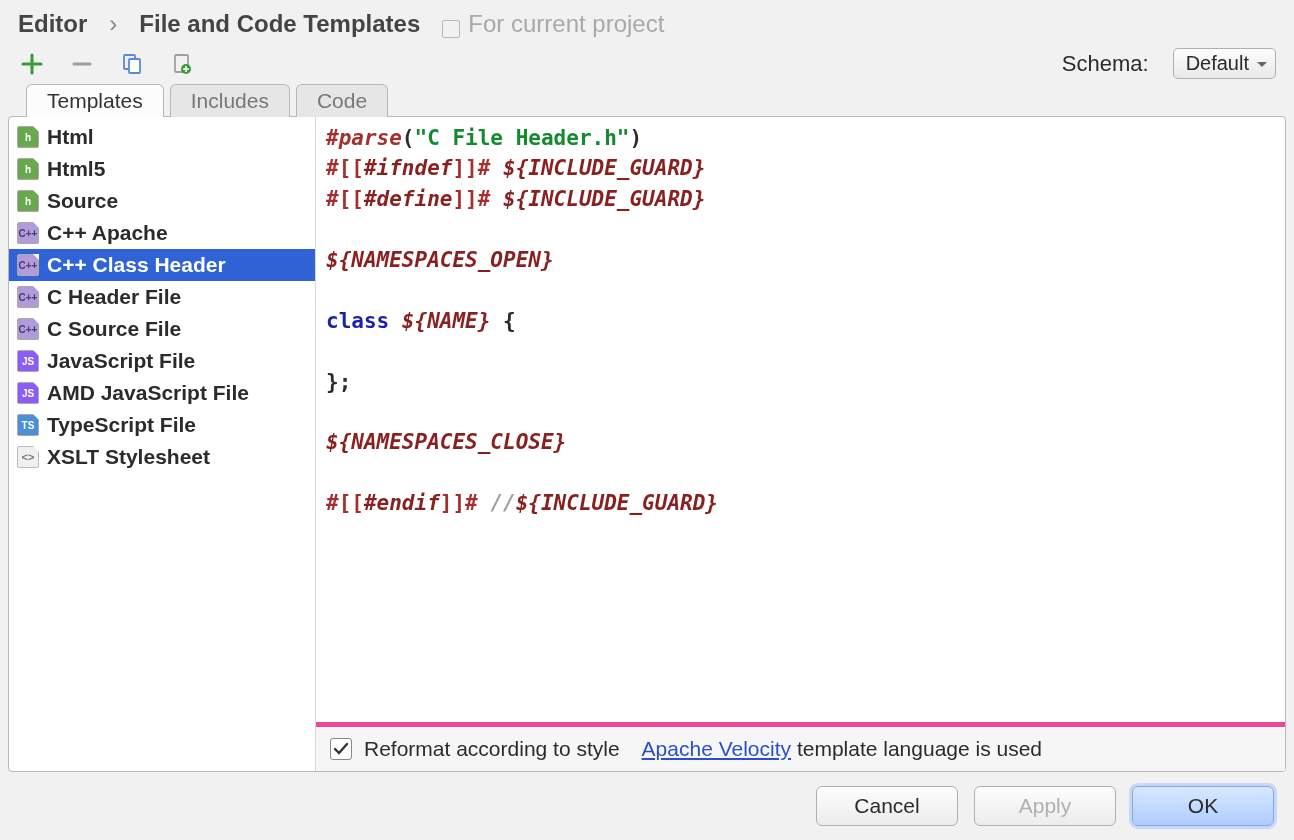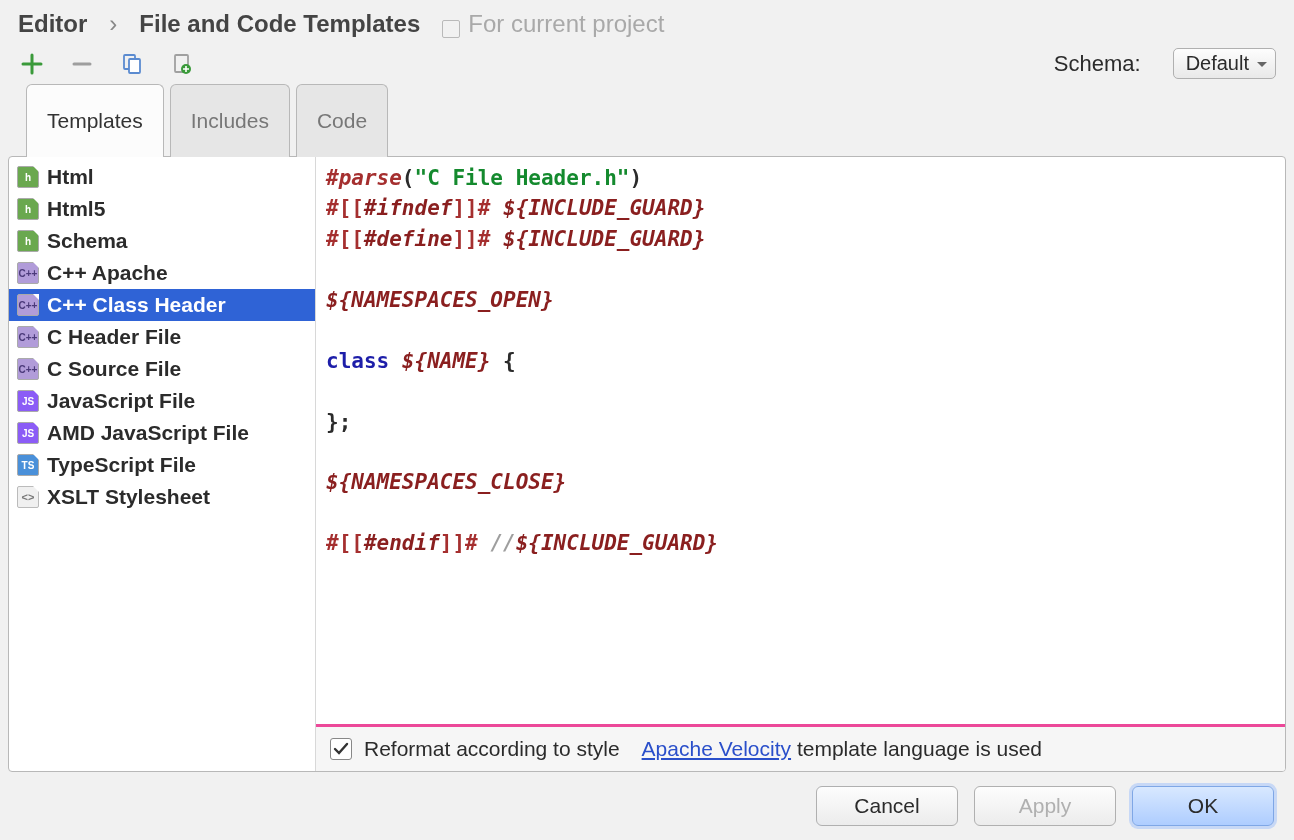--- a/index.html
+++ b/index.html
@@ -26,29 +26,29 @@
     font-family:"Helvetica Neue","Lucida Grande",Arial,sans-serif;
     font-size:20px;color:var(--text);
     box-sizing:border-box;
     display:flex;flex-direction:column;
     padding:6px 8px 10px 8px;
   }
   .crumbs{display:flex;align-items:center;gap:22px;padding:4px 10px 10px 10px;font-size:24px;font-weight:700;color:#444;}
   .crumbs .sep{color:#888;font-weight:400;}
   .crumbs .scope{color:#a9a9a9;font-weight:400;display:flex;align-items:flex-end;gap:8px;}
   .crumbs .scope .scope-icon{width:16px;height:16px;border:1.5px solid #b9b9b9;border-radius:2px;}
-  .toolbar{display:flex;align-items:center;padding:0 10px 4px 10px;gap:22px;}
+  .toolbar{display:flex;align-items:center;padding:0 10px 4px 10px;gap:14px;}
   .tool-left{display:flex;gap:22px;align-items:center;}
   .tool-btn{width:28px;height:28px;display:flex;align-items:center;justify-content:center;}
   .spacer{flex:1;}
   .schema-label{font-size:22px;margin-right:10px;}
   .dropdown{background:linear-gradient(#fdfdfd,#e9e9e9);border:1px solid #b0b0b0;border-radius:5px;padding:3px 26px 3px 12px;font-size:20px;position:relative;}
   .dropdown::after{content:"";position:absolute;right:8px;top:50%;margin-top:-2px;border:5px solid transparent;border-top-color:#666;}
   .tabs{display:flex;padding-left:18px;position:relative;top:1px;z-index:2;}
-  .tab{padding:24px 20px;border:1px solid var(--border);border-bottom:none;border-radius:6px 6px 0 0;background:var(--tab-bg);color:#777;margin-right:6px;font-size:21px;cursor:default;}
+  .tab{padding:4px 20px;border:1px solid var(--border);border-bottom:none;border-radius:6px 6px 0 0;background:var(--tab-bg);color:#777;margin-right:6px;font-size:21px;cursor:default;}
   .tab.active{background:var(--tab-active);color:#333;}
   .pane{flex:1;display:flex;border:1px solid var(--border);border-radius:4px;background:#fff;overflow:hidden;min-height:0;}
   .left{width:306px;border-right:1px solid #d8d8d8;overflow:auto;padding-top:4px;}
   .row{display:flex;align-items:center;gap:8px;padding:4px 8px;font-size:21px;font-weight:700;font-family:"Lucida Grande","Helvetica Neue",sans-serif;white-space:nowrap;}
   .row.sel{background:var(--sel);color:var(--sel-text);}
   .ficon{width:20px;height:20px;flex:0 0 20px;border:1px solid #aaa;border-radius:2px;display:flex;align-items:center;justify-content:center;font-size:10px;font-weight:700;font-family:sans-serif;color:#fff;position:relative;}
   .ficon.h{background:#6aa84f;}
   .ficon.cpp{background:#b19cd9;}
   .ficon.cpp span{color:#4b3a7a;}
   .ficon.js{background:#8b5cf6;}
@@ -58,21 +58,21 @@
   .ficon::before{content:"";position:absolute;top:-1px;right:-1px;border:3px solid transparent;border-top-color:#fff;border-right-color:#fff;}
   .right{flex:1;display:flex;flex-direction:column;min-width:0;}
   .code{flex:1;padding:6px 10px;font-family:"Menlo","Consolas",monospace;font-size:21px;line-height:1.45;font-weight:700;overflow:auto;}
   .code .nl{display:block;white-space:pre;}
   .d{color:var(--dir);}
   .di{color:var(--dir);font-style:italic;}
   .dbi{color:var(--dir-b);font-style:italic;}
   .g{color:var(--green);}
   .k{color:var(--kw);}
   .c{color:var(--cmt);font-style:italic;}
-  .footer{border-top:3px solid #ec4899;background:#f6f6f6;padding:10px 14px;display:flex;align-items:center;gap:12px;font-size:21px;}
+  .footer{border-top:5px solid #ec4899;background:#f6f6f6;padding:10px 14px;display:flex;align-items:center;gap:12px;font-size:21px;}
   .check{width:20px;height:20px;border:1px solid #888;border-radius:3px;background:#fff;display:inline-flex;align-items:center;justify-content:center;}
   .check svg{width:16px;height:16px;}
   .link{color:var(--link);text-decoration:underline;}
   .actions{display:flex;justify-content:flex-end;gap:16px;padding:14px 12px 4px;}
   .btn{min-width:116px;padding:7px 12px;text-align:center;border:1px solid #b0b0b0;border-radius:6px;background:linear-gradient(#fdfdfd,#ececec);font-size:21px;}
   .btn.dis{color:#b0b0b0;}
   .btn.primary{background:linear-gradient(#d8e8ff,#aecdff);border-color:#7fa7e6;box-shadow:0 0 0 3px rgba(120,170,255,.35);}
 </style>
 </head>
 <body>
@@ -137,21 +137,21 @@
       <div class="row">
         <span class="ficon h">
           <span>h</span>
         </span>
         <span>Html5</span>
       </div>
       <div class="row">
         <span class="ficon h">
           <span>h</span>
         </span>
-        <span>Schema</span>
+        <span>Source</span>
       </div>
       <div class="row">
         <span class="ficon cpp">
           <span>C++</span>
         </span>
         <span>C++ Apache</span>
       </div>
       <div class="row sel">
         <span class="ficon cpp">
           <span>C++</span>

